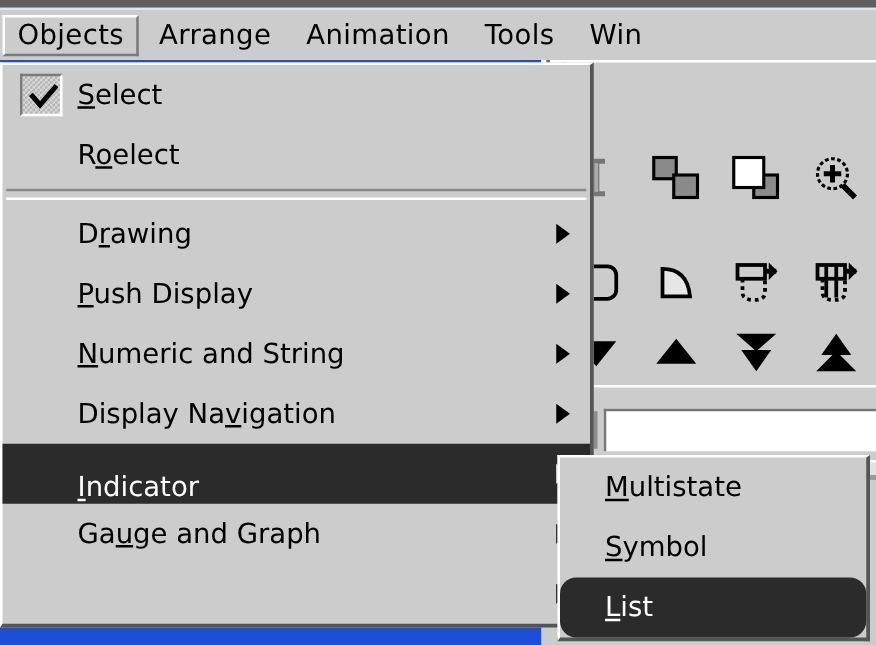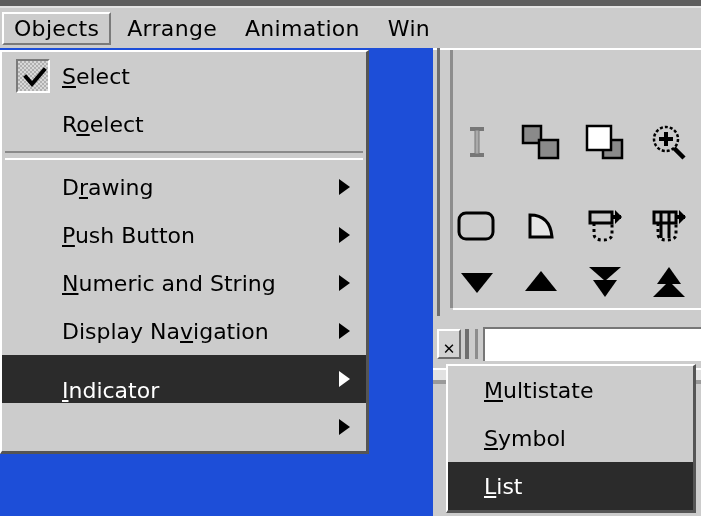--- a/index.html
+++ b/index.html
@@ -49,21 +49,21 @@
     border-right: 2px solid #7a7a7a;
     border-bottom: 2px solid #7a7a7a;
     padding: 2px 10px;
     background: #cccccc;
   }
 
   
   .dropdown {
     position: absolute;
     left: 0px; top: 50px;
-    width: 369px;
+    width: 475px;
     background: #cccccc;
     border-top: 2px solid #ffffff;
     border-left: 2px solid #ffffff;
     border-right: 3px solid #555555;
     border-bottom: 3px solid #555555;
     box-sizing: border-box;
     z-index: 40;
   }
   .mi {
     position: relative;
@@ -142,21 +142,21 @@
     display: flex;
     align-items: center;
     padding-left: 36px;
     box-sizing: border-box;
   }
   .smi-label {
     font-size: 22px;
     color: #000;
     white-space: nowrap;
   }
-  .smi.sel { background: #2b2b2b; }
+  .smi.sel { background: #2b2b2b; border-radius: 13px; }
   .smi.sel .smi-label { color: #ffffff; }
   .smi .mnem { text-decoration: underline; }
 
   
   .app-area {
     position: absolute;
     left: 433px; top: 48px;
     width: 268px; height: 468px;
     background: #cccccc;
     overflow: hidden;
@@ -248,20 +248,23 @@
     <div class="menubar-item active">
       <span>Objects</span>
     </div>
     <div class="menubar-item">
       <span>Arrange</span>
     </div>
     <div class="menubar-item">
       <span>Animation</span>
     </div>
     <div class="menubar-item">
+      <span>Tools</span>
+    </div>
+    <div class="menubar-item">
       <span>Win</span>
     </div>
   </div>
 
   <div class="app-area">
     <div class="hline-1"></div>
     <div class="vdivider"></div>
     <div class="vdivider2"></div>
     <div class="hline-2"></div>
 
@@ -380,39 +383,43 @@
     </div>
 
     <div class="sep"></div>
 
     <div class="mi">
       <span class="mi-label"><span>D</span><span class="mnem">r</span><span>awing</span></span>
       <span class="arrow"></span>
     </div>
 
     <div class="mi">
-      <span class="mi-label"><span class="mnem">P</span><span>ush Button</span></span>
+      <span class="mi-label"><span class="mnem">P</span><span>ush Display</span></span>
       <span class="arrow"></span>
     </div>
 
     <div class="mi">
       <span class="mi-label"><span class="mnem">N</span><span>umeric and  String</span></span>
       <span class="arrow"></span>
     </div>
 
     <div class="mi">
       <span class="mi-label"><span>Display Na</span><span class="mnem">v</span><span>igation</span></span>
       <span class="arrow"></span>
     </div>
 
     <div class="mi sel">
       <span class="mi-label"><span class="mnem">I</span><span>ndicator</span></span>
       <span class="arrow"></span>
     </div>
 
+    <div class="mi">
+      <span class="mi-label"><span>Ga</span><span class="mnem">u</span><span>ge and Graph</span></span>
+      <span class="arrow"></span>
+    </div>
 
     <div class="mi">
       <span class="arrow"></span>
     </div>
   </div>
 
   <div class="submenu">
     <div class="smi">
       <span class="smi-label"><span class="mnem">M</span><span>ultistate</span></span>
     </div>

